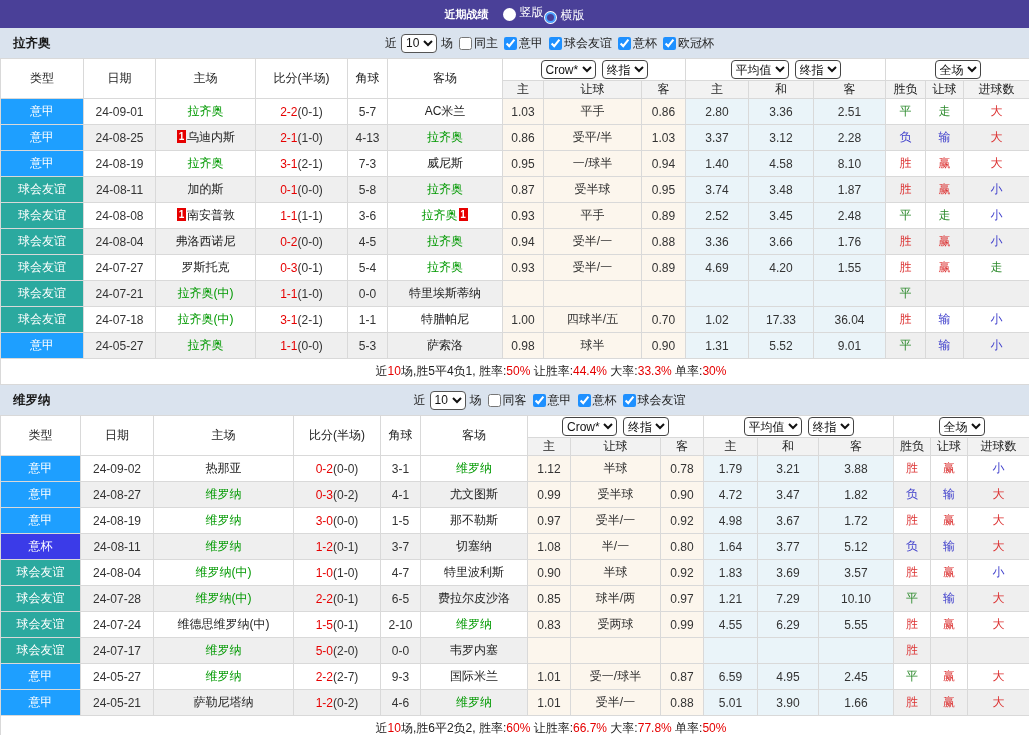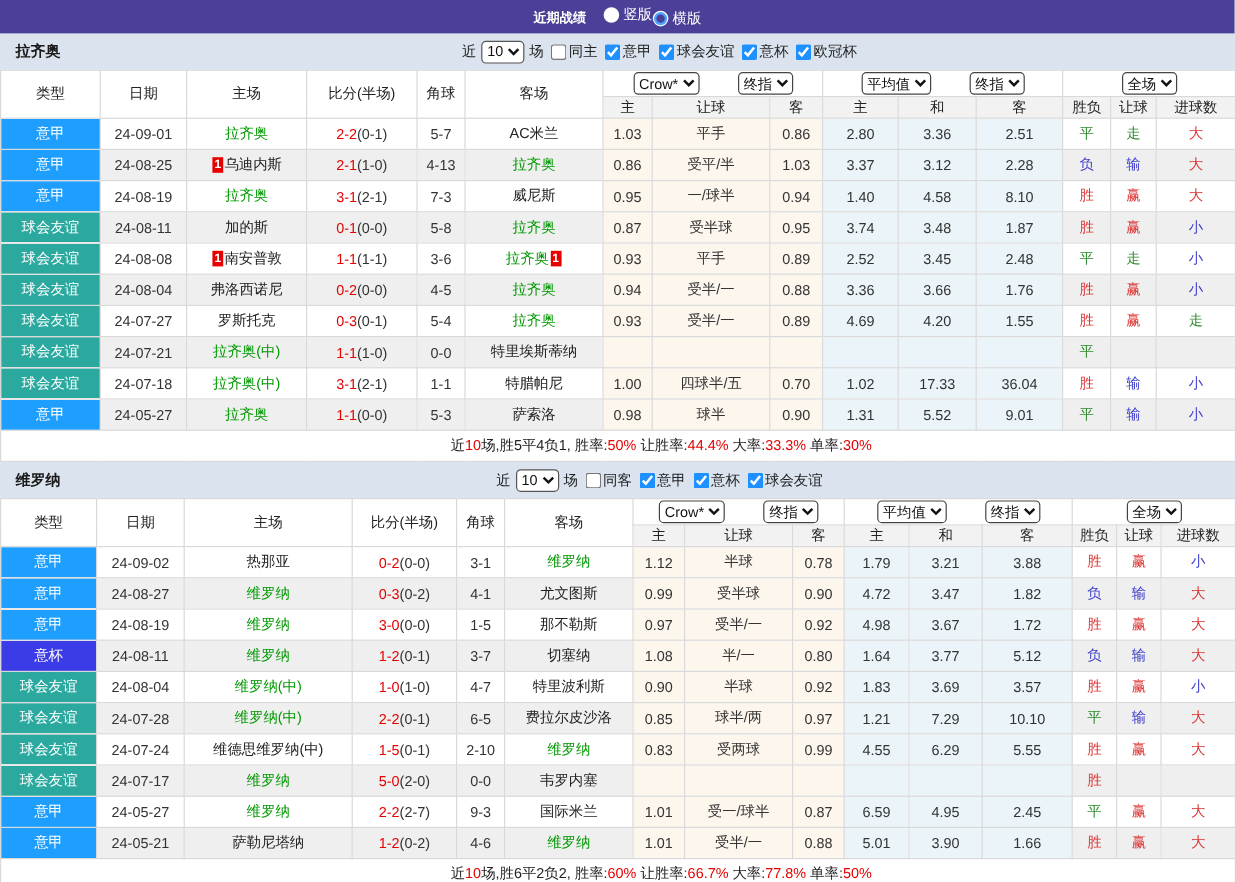--- a/index.html
+++ b/index.html
@@ -2,40 +2,40 @@
 <html><head>
 <meta charset="utf-8">
 <style>
   html,body{margin:0;padding:0;}
   body{font-family:"Liberation Sans","DejaVu Sans",sans-serif;font-size:12px;color:#333;background:#fff;}
   .page{width:1029px;height:735px;background:#DAE3EE;overflow:hidden;}
 
   
   .topbar{height:28px;background:#4A4098;display:flex;align-items:center;justify-content:center;gap:10px;color:#fff;}
   .topbar-title{font-size:11px;font-weight:bold;margin-right:4px;}
-  .radio-item{display:inline-flex;align-items:center;gap:4px;font-size:12px;cursor:pointer;color:#fff;}
+  .radio-item{display:inline-flex;align-items:flex-end;gap:4px;font-size:12px;cursor:pointer;color:#fff;}
   .radio-outer{width:13px;height:13px;border-radius:50%;background:#fff;display:inline-flex;align-items:center;justify-content:center;}
   .radio-inner{width:7px;height:7px;border-radius:50%;background:#4A4098;box-shadow:0 0 0 2px #4DA3FF;}
 
   
   .band{height:30px;background:#DAE3EE;position:relative;display:flex;align-items:center;justify-content:center;}
   .team-name{position:absolute;left:13px;font-weight:bold;color:#1a1a1a;font-size:12.5px;}
   .filter{display:flex;align-items:center;margin-left:70px;}
   .filter span{margin:0 1px;color:#222;}
   .filter select{margin:0 3px;}
   select{font-size:12px;border:1px solid #555;border-radius:4px;background:#fff;height:19px;color:#111;}
   input[type=checkbox]{width:13px;height:13px;accent-color:#1E90FF;margin:0 1px 0 5px;vertical-align:middle;}
   .cb-same{margin-right:4px;}
 
   
   table{border-collapse:collapse;table-layout:fixed;width:1029px;background:#fff;}
   th,td{border:1px solid #D9D9D9;text-align:center;padding:0;overflow:hidden;white-space:nowrap;}
   thead th{font-weight:normal;color:#222;}
   tr.selrow th{height:21px;background:#fff;}
-  tr.selrow select{height:19px;margin:0 16px;border:1px solid #444;}
+  tr.selrow select{height:19px;margin:0 3px;border:1px solid #444;}
   tr.subrow th{height:16px;background:#F2F2F2;}
   th.static{background:#F4F4F4;}
   tbody td{height:25px;color:#333;}
   tbody tr:nth-child(even) td.c-base{background:#EFEFEF;}
   tbody tr:nth-child(odd) td.c-base{background:#FFFFFF;}
   td.c-crow{background:#FCF6ED;}
   td.c-avg{background:#EAF4F9;}
   td.c-type{color:#fff;font-size:12px;}
   .score-main{color:#E60000;}
   .score-half{color:#333;}

